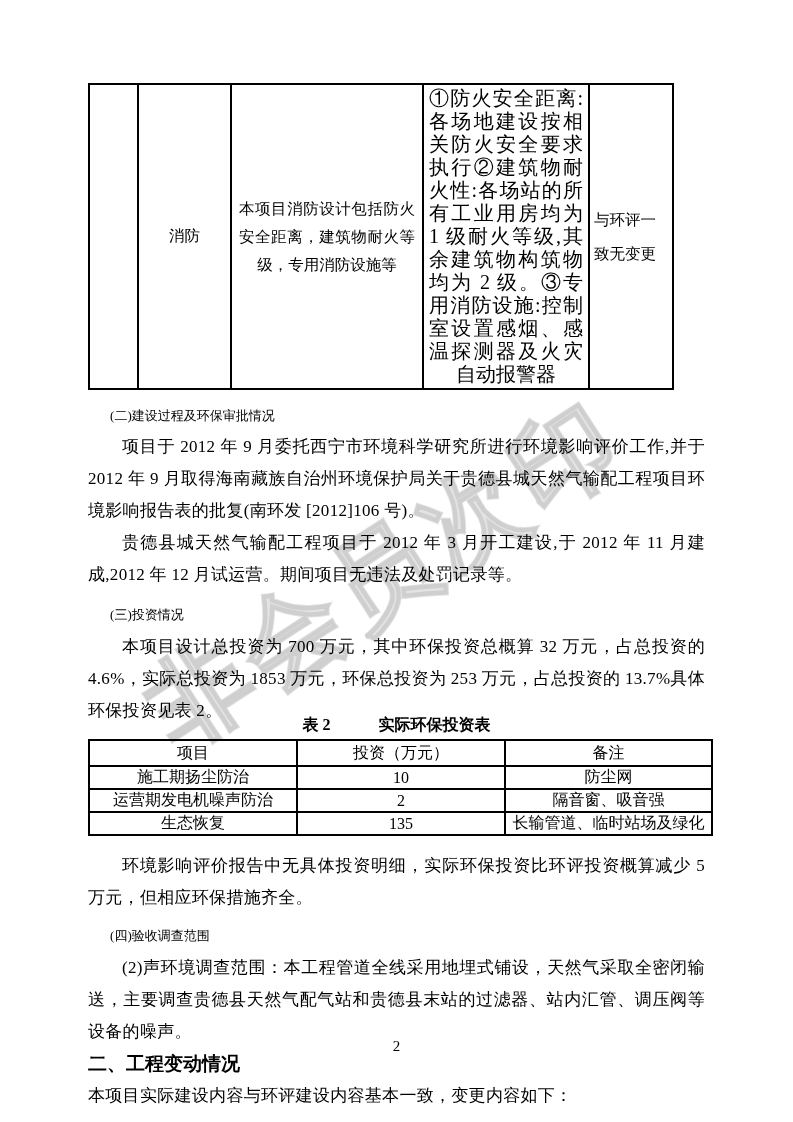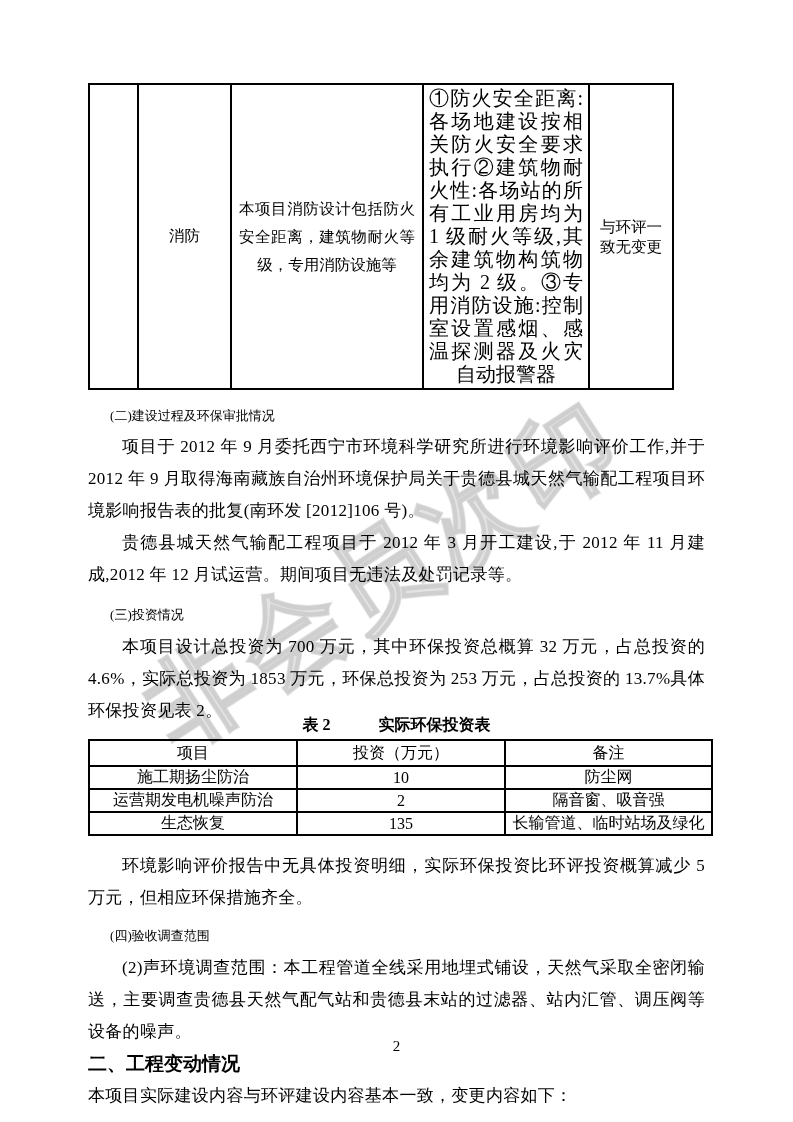--- a/index.html
+++ b/index.html
@@ -17,21 +17,21 @@
     width:617px;
   }
   
   table{border-collapse:collapse;table-layout:fixed;}
   .t1{width:562px;font-size:15.5px;}
   .t1 td{border:2px solid #000;vertical-align:middle;padding:2px 4px;}
   .t1 .c1{width:39px;}
   .t1 .c2{width:83px;text-align:center;}
   .t1 .c3{width:176px;text-align:justify;text-align-last:center;line-height:28px;padding:2px 7px;}
   .t1 .c4{width:154px;text-align:justify;text-align-last:center;line-height:23px;padding:2px 5px;font-size:20px;}
-  .t1 .c5{width:74px;text-align:center;line-height:20px;border-radius:32px;}
+  .t1 .c5{width:74px;text-align:left;line-height:34px;border-radius:32px;}
   .t1 tr{height:186px;}
   
   .h-sub{font-size:13px;line-height:30px;margin:11px 0 0 0;text-indent:1.7em;}
   p.body{font-size:17px;line-height:32px;margin:0;text-align:justify;text-indent:2em;letter-spacing:0.3px;}
   p.noindent{text-indent:0;}
   .h-major{font-size:19px;font-weight:bold;line-height:32px;margin:0;}
   
   .t2-title{
     display:flex;justify-content:center;gap:48px;
     font-weight:bold;font-size:16px;line-height:20px;

